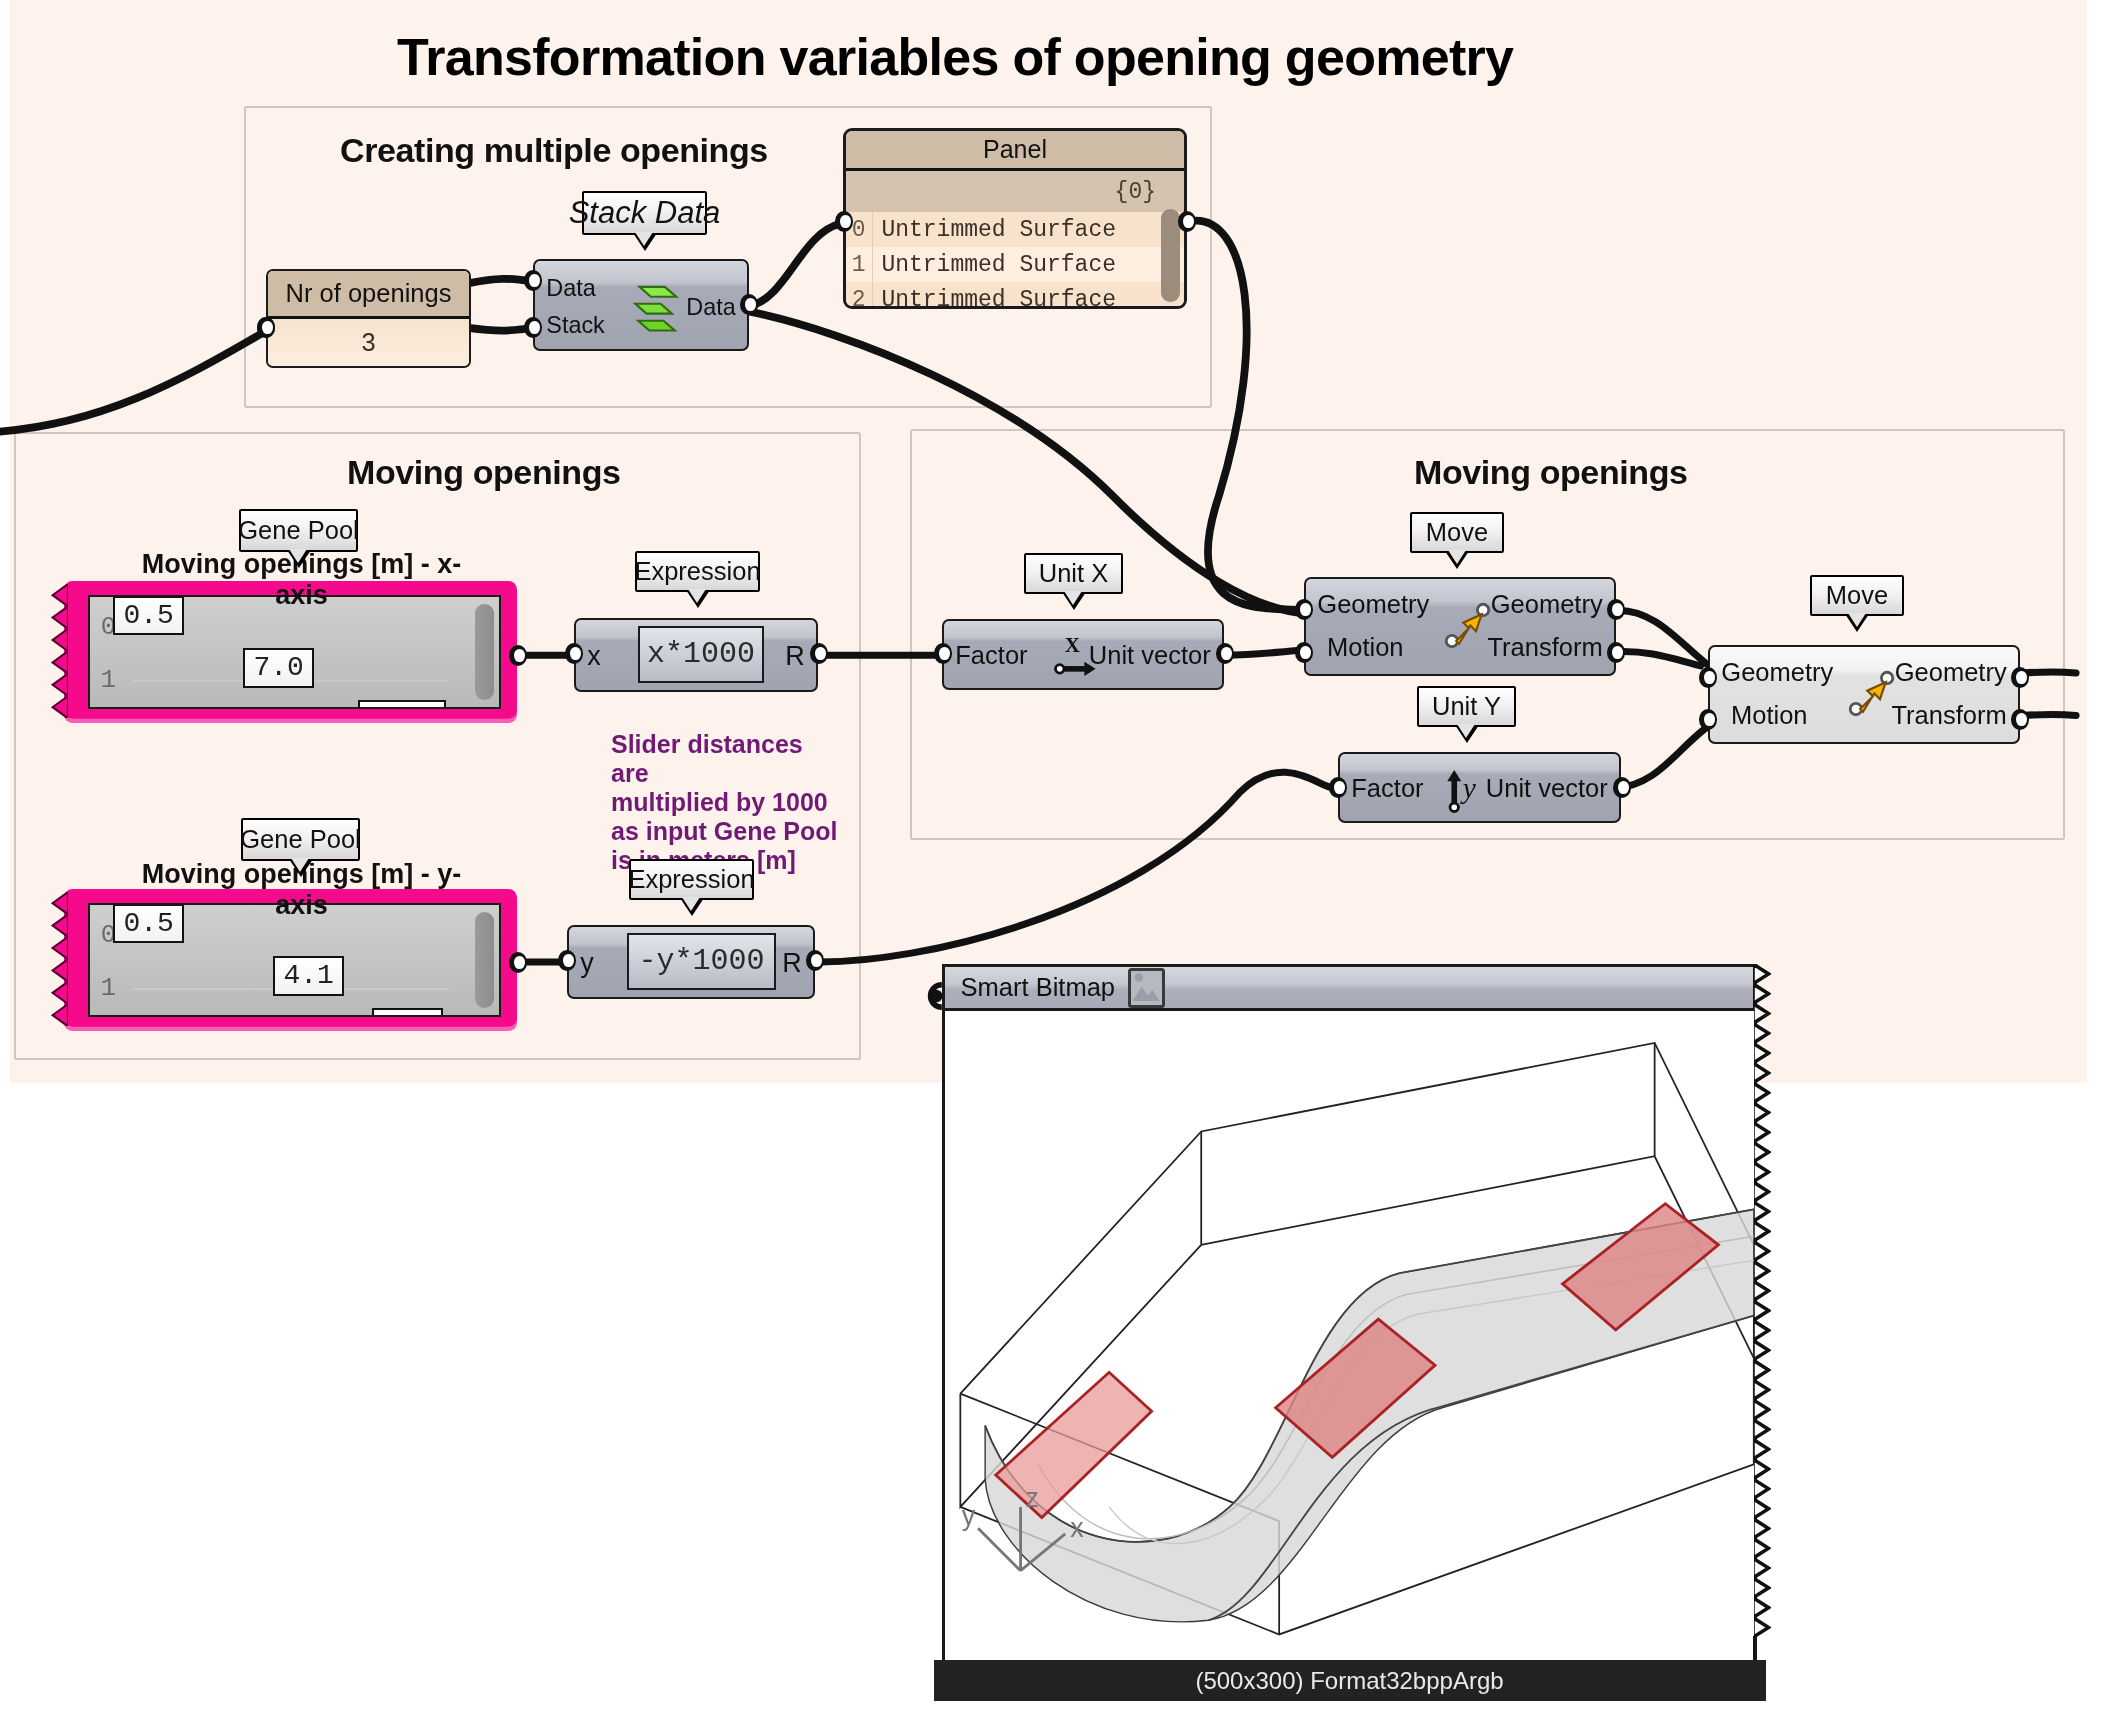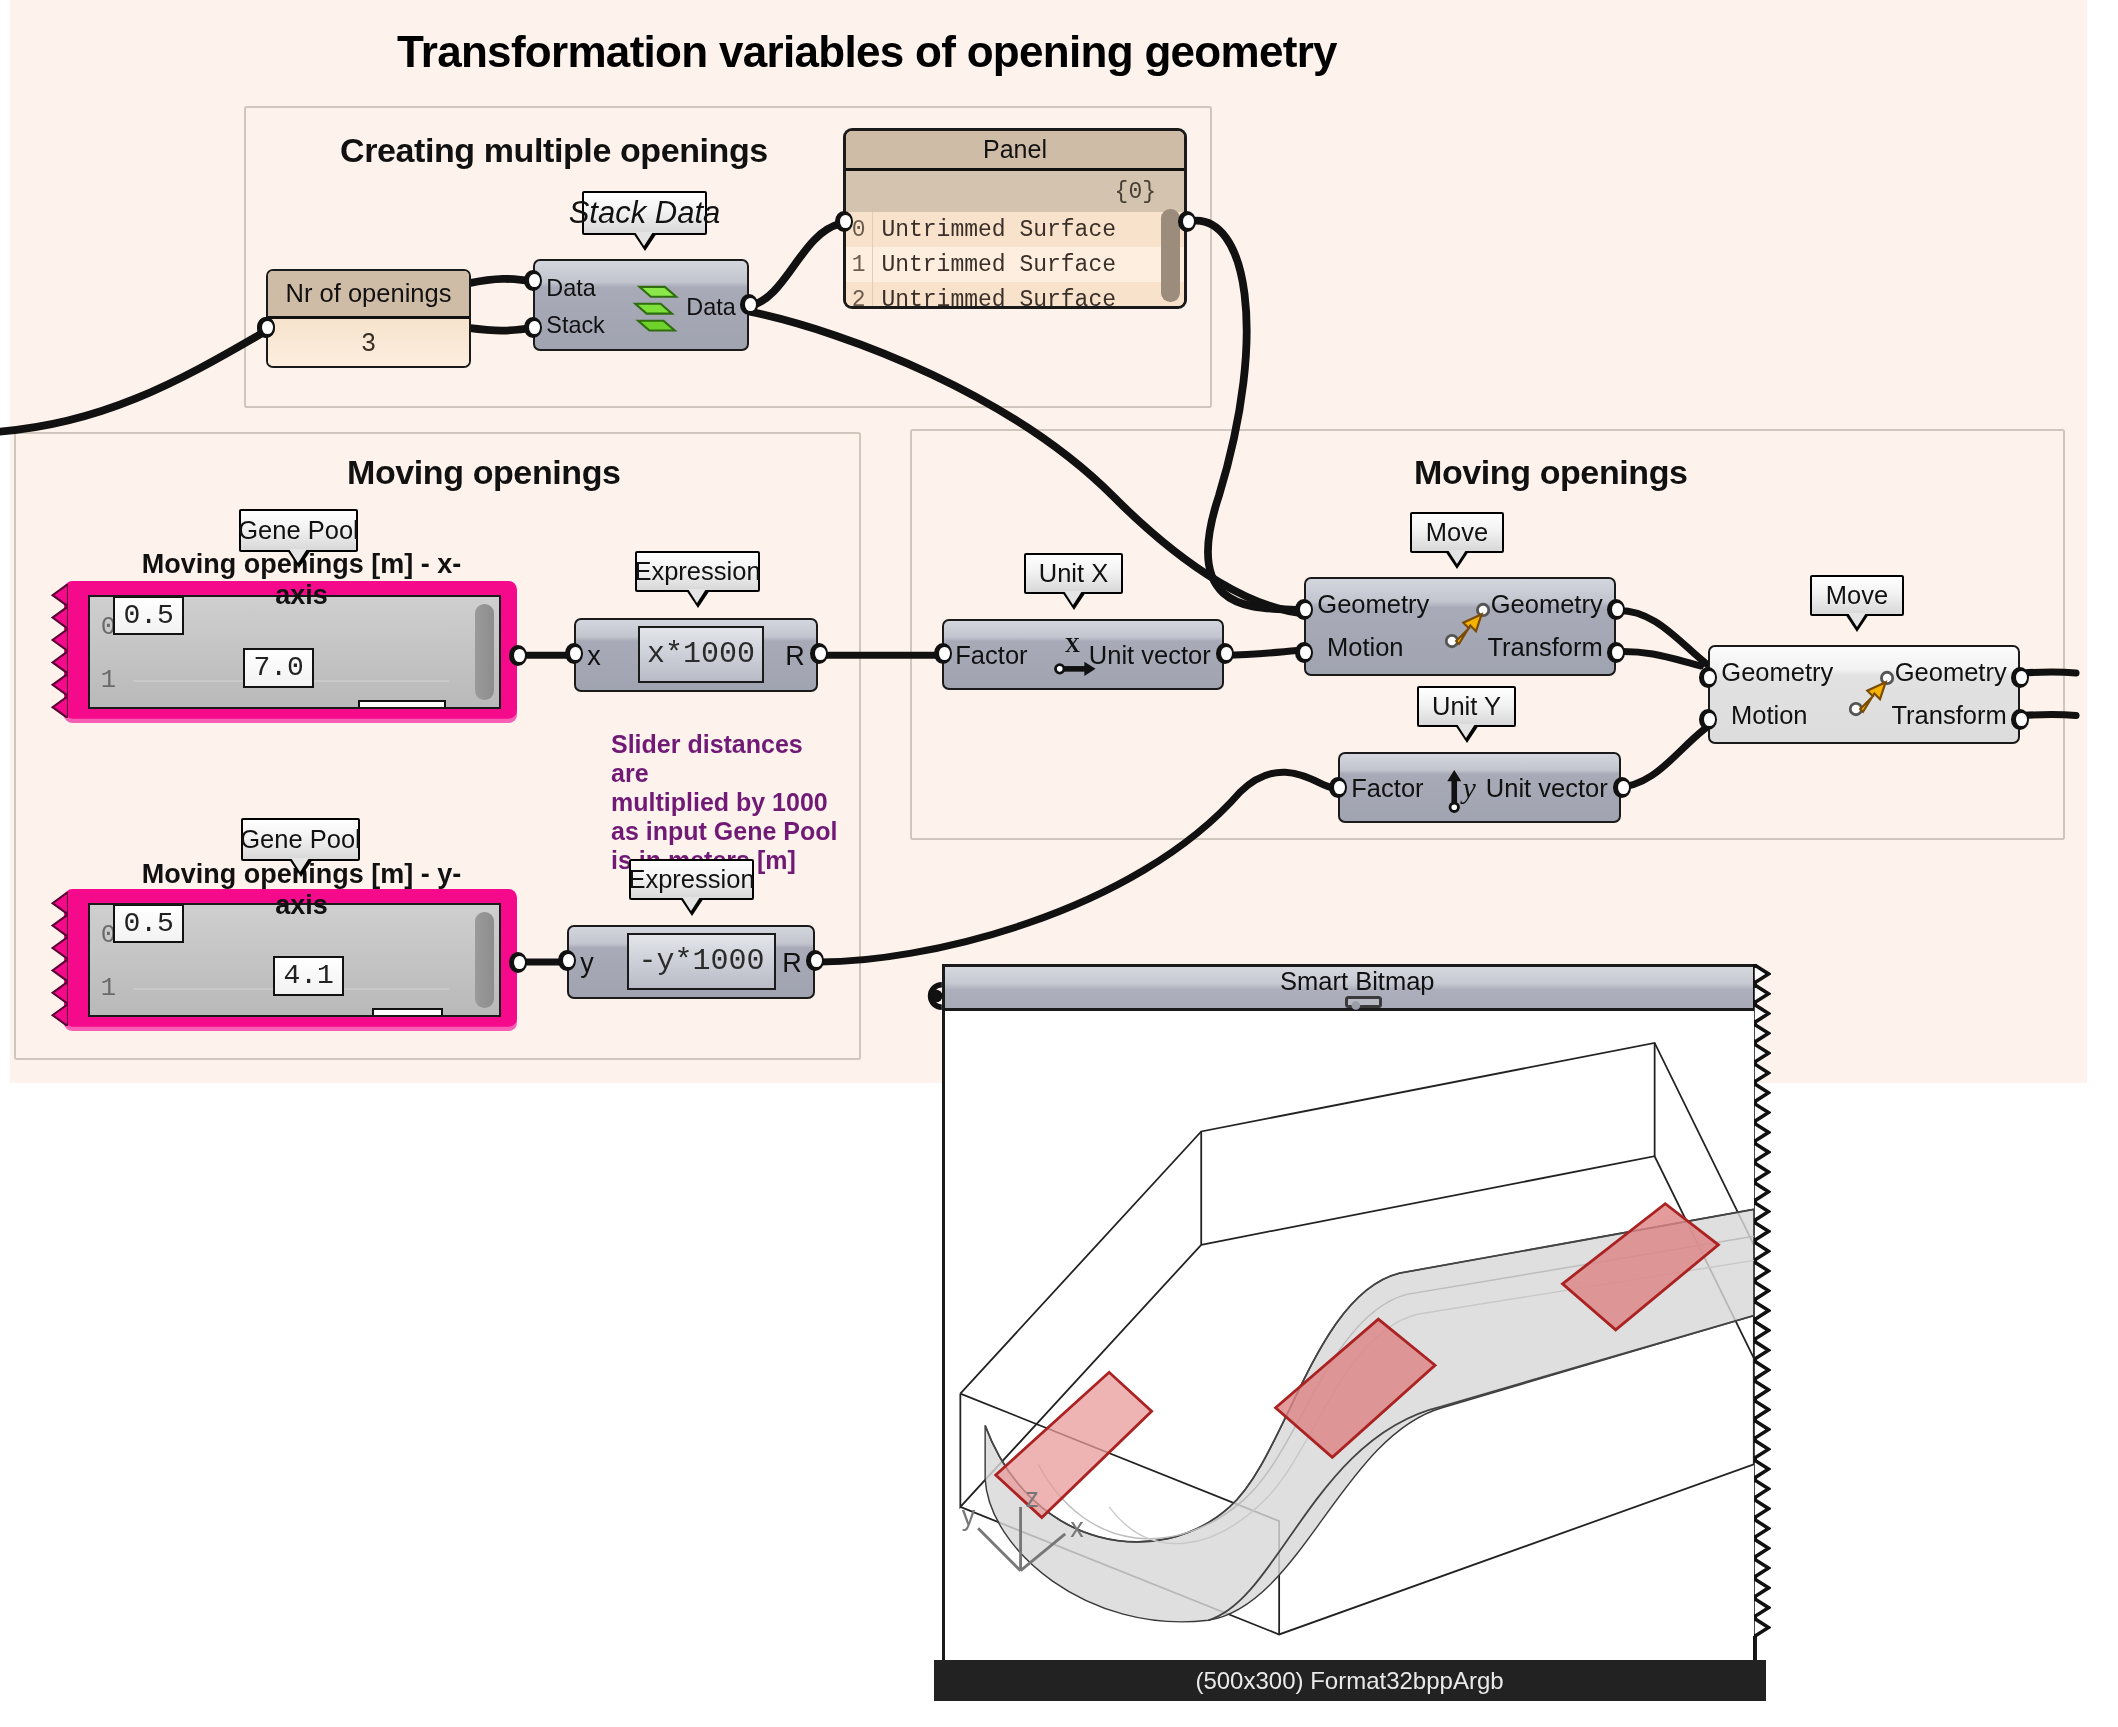--- a/index.html
+++ b/index.html
@@ -9,21 +9,21 @@
   #canvas{position:absolute;left:0;top:0;width:2119px;height:1727px;background:#ffffff;}
 
   .gh-bg{position:absolute;background:#fdf3ec;}
 
   
   .group{position:absolute;background:#fdf3ec;border:2.1px solid #cfc6bd;border-radius:2.8px;}
   .group-title{position:absolute;font-family:"Liberation Sans Narrow","Liberation Sans",sans-serif;
       font-weight:bold;color:#111;white-space:nowrap;letter-spacing:-0.4px;}
 
   .page-title{position:absolute;font-family:"Liberation Sans Narrow","Liberation Sans",sans-serif;
-      font-weight:bold;font-size:44px;color:#000;white-space:nowrap;letter-spacing:-0.7px;}
+      font-weight:bold;font-size:52px;color:#000;white-space:nowrap;letter-spacing:-0.7px;}
 
   
   .tag{position:absolute;border:2.8px solid #000;border-radius:2.1px;
       background:linear-gradient(#ffffff 0%,#f2f2f2 45%,#d8d8d8 100%);
       font-family:"Liberation Sans Narrow","Liberation Sans",sans-serif;
       color:#111;display:flex;align-items:center;justify-content:center;
       box-sizing:border-box;z-index:30;white-space:nowrap;}
   .tag .beak{position:absolute;left:50%;transform:translateX(-50%);bottom:-18.4px;
       width:0;height:0;border-left:12px solid transparent;border-right:12px solid transparent;
       border-top:18.4px solid #000;}
@@ -102,21 +102,21 @@
       font-size:25px;line-height:1.16;color:#701a75;white-space:pre-line;}
 
   
   #wires{position:absolute;left:0;top:0;width:2119px;height:1727px;z-index:10;pointer-events:none;}
 
   
   .bitmap-win{position:absolute;z-index:60;}
   .bm-frame{position:absolute;inset:0;border:3.5px solid #1a1a1a;background:#fff;box-sizing:border-box;}
   .bm-title{height:44px;background:linear-gradient(#d6d8de 0%,#c6c9d2 40%,#adb0bc 55%,#a8abb7 100%);
       border-bottom:3.5px solid #1a1a1a;display:flex;align-items:center;padding-left:15.6px;box-sizing:border-box;
-      font-family:"Liberation Sans Narrow","Liberation Sans",sans-serif;font-size:25.5px;color:#111;flex-direction:column;}
+      font-family:"Liberation Sans Narrow","Liberation Sans",sans-serif;font-size:25.5px;color:#111;}
   .bm-icon{width:37px;height:40px;margin-left:12.8px;border:3.5px solid #3a3a3a;border-radius:3.5px;
       background:#b6b9c2;position:relative;box-sizing:border-box;}
   .bm-view{position:absolute;left:3.5px;right:3.5px;top:47px;bottom:44px;background:#fff;overflow:hidden;}
   .bm-status{position:absolute;left:-8.5px;right:-8.5px;bottom:-21px;height:41px;background:#222;
       display:flex;align-items:center;justify-content:center;
       font-family:"Liberation Sans Narrow","Liberation Sans",sans-serif;font-size:24px;color:#e9e9e9;}
   .bm-zig{position:absolute;right:-14px;top:0;bottom:0;width:18.4px;}
   .bm-leftnub{position:absolute;left:-24px;top:18.4px;width:28px;height:28px;}
 </style>
 </head>

